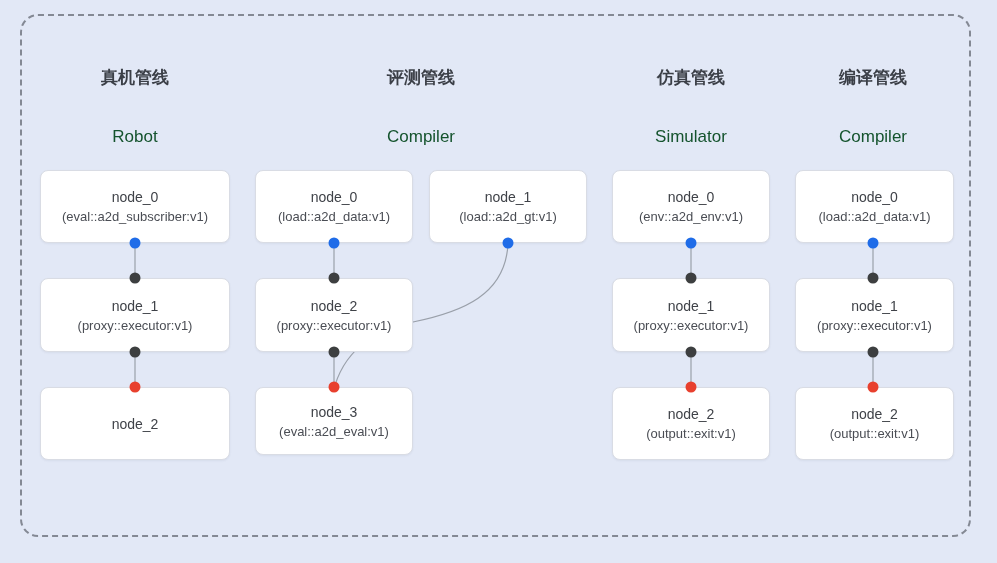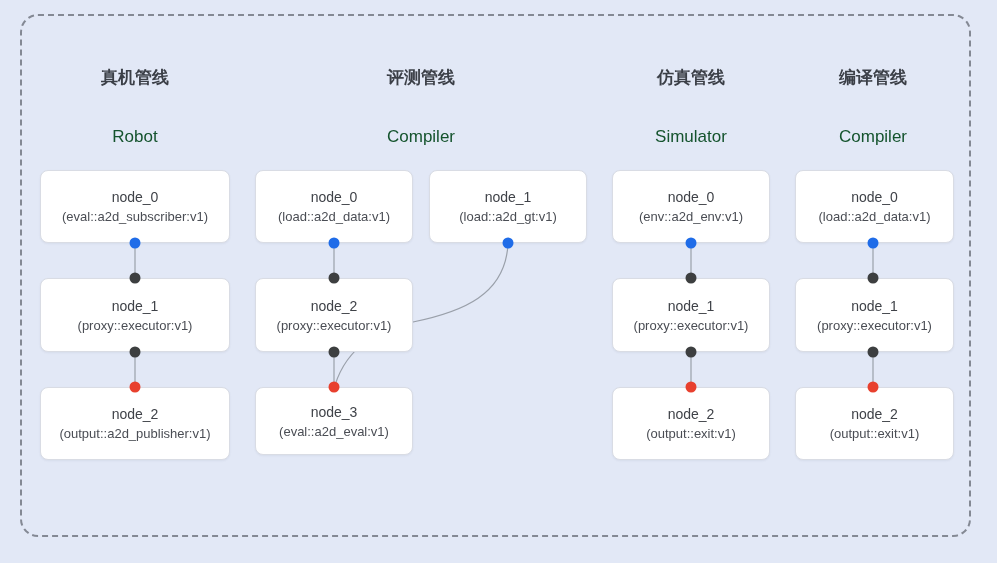--- a/index.html
+++ b/index.html
@@ -74,21 +74,20 @@
   <div class="node" style="left:40px; top:170px; width:190px; height:73px;">
     <div class="node-name">node_0</div>
     <div class="node-type">(eval::a2d_subscriber:v1)</div>
   </div>
   <div class="node" style="left:40px; top:278px; width:190px; height:74px;">
     <div class="node-name">node_1</div>
     <div class="node-type">(proxy::executor:v1)</div>
   </div>
   <div class="node" style="left:40px; top:387px; width:190px; height:73px;">
     <div class="node-name">node_2</div>
-    <div class="node-type">(output::a2d_publisher:v1)</div>
   </div>
 
   <div class="node" style="left:255px; top:170px; width:158px; height:73px;">
     <div class="node-name">node_0</div>
     <div class="node-type">(load::a2d_data:v1)</div>
   </div>
   <div class="node" style="left:429px; top:170px; width:158px; height:73px;">
     <div class="node-name">node_1</div>
     <div class="node-type">(load::a2d_gt:v1)</div>
   </div>

